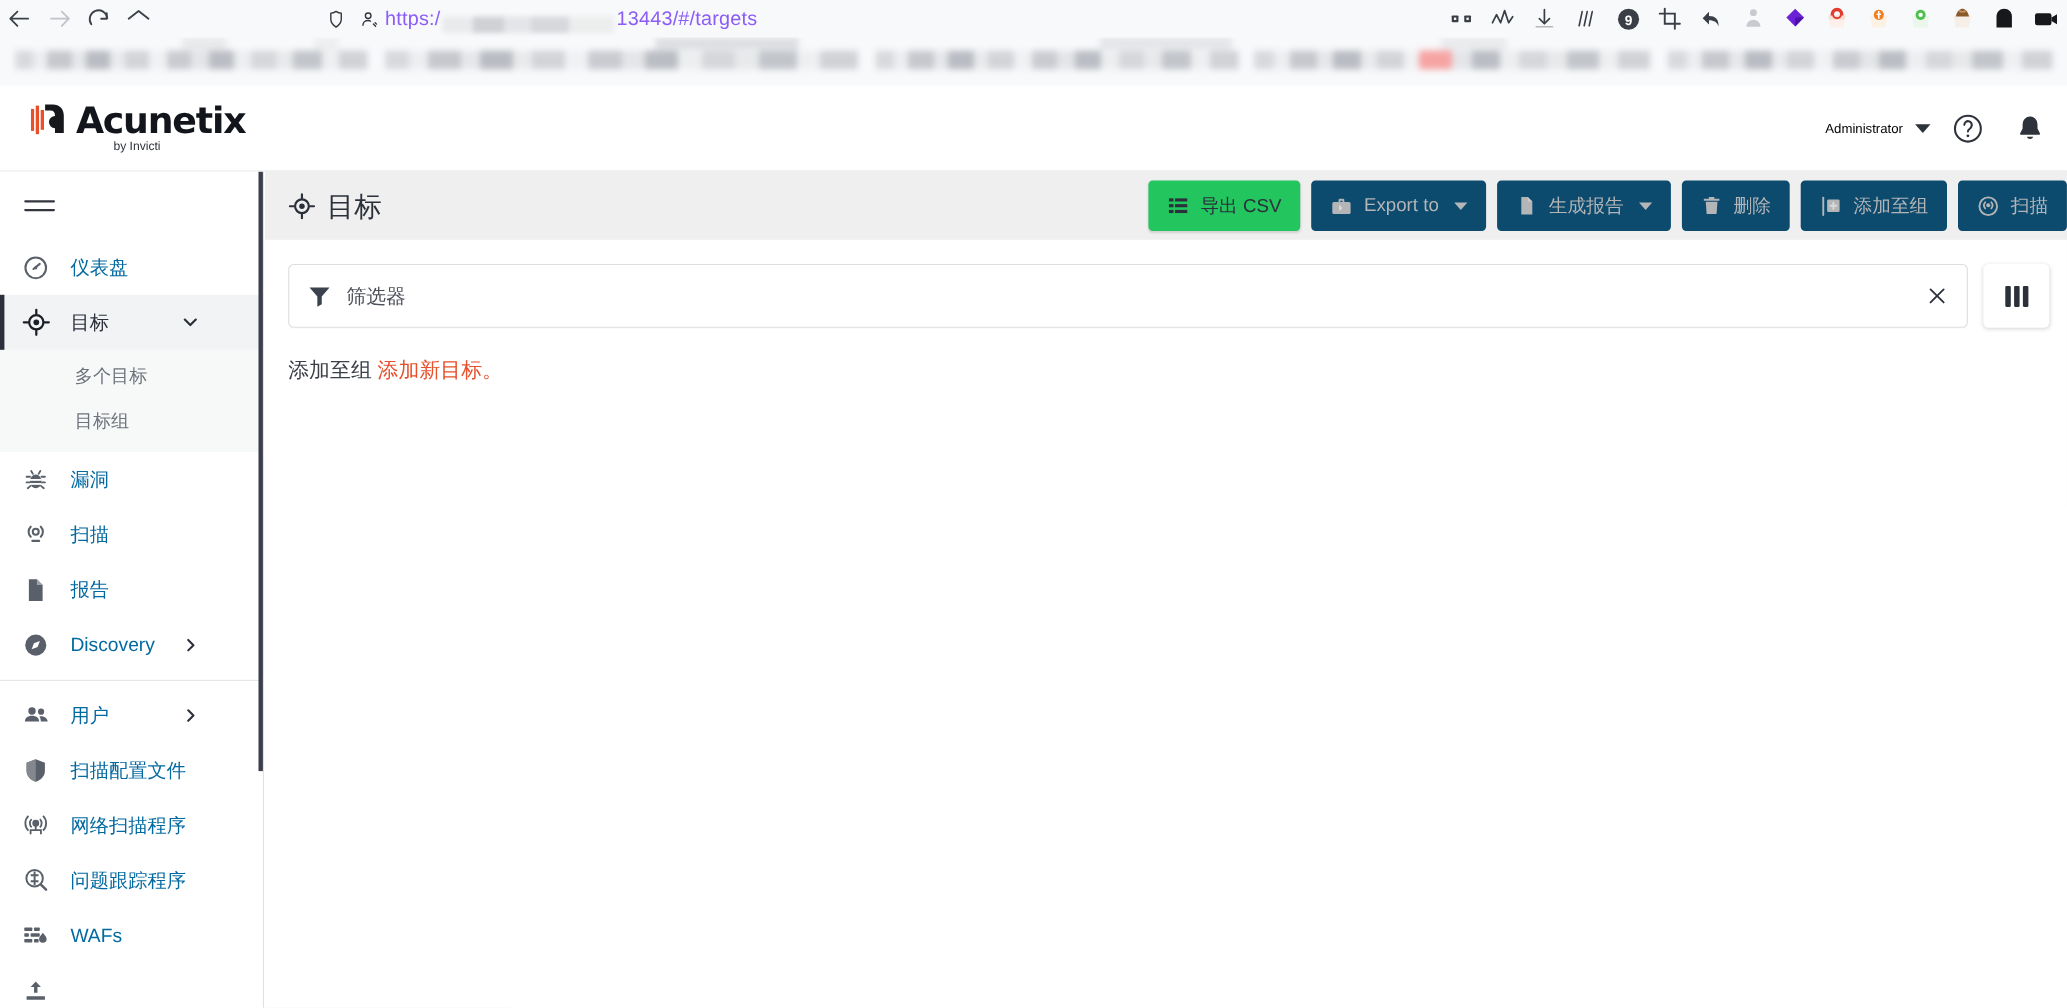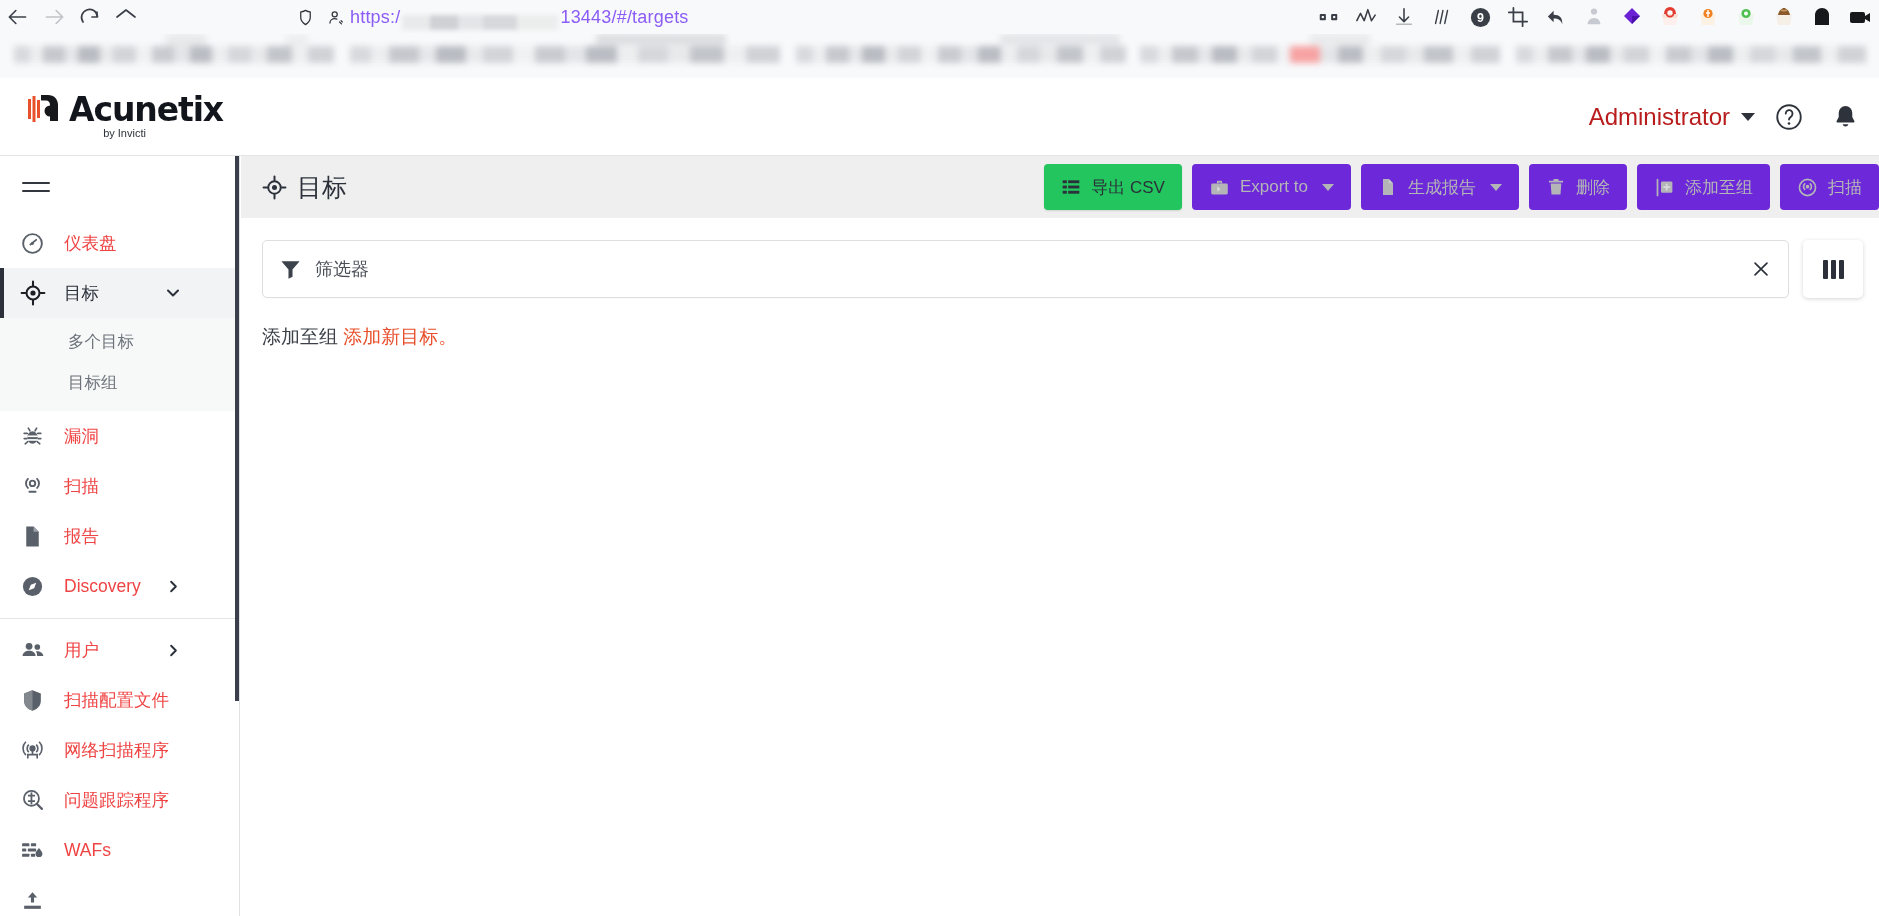--- a/index.html
+++ b/index.html
@@ -95,21 +95,21 @@
   }
   .logo-sub {
     text-align: center; font-size: 11px; color: #2d323a;
     font-weight: 400; margin-top: -2px; padding-right: 2px;
   }
   .hdr-right {
     position: absolute; right: 0; top: 0; height: 78px;
     display: flex; align-items: center; gap: 0px; padding-right: 6px;
   }
   .admin-name {
-    font-size: 24px; color: #b91c1c; font-family: "Liberation Sans", sans-serif;
+    font-size: 12px; color: #000000; font-family: "Liberation Sans", sans-serif;
   }
   .caret-dn {
     width: 0; height: 0; margin-left: 11px;
     border-left: 7px solid transparent; border-right: 7px solid transparent;
     border-top: 8px solid #2e333b;
   }
   .hdr-ico { width: 56px; height: 60px; display:flex; align-items:center; justify-content:center; color:#2e333b; }
 
   
   .sidebar {
@@ -127,21 +127,21 @@
 
   .nav-item {
     height: 50px; display: flex; align-items: center;
     padding-left: 20px; position: relative; cursor: pointer;
   }
   .nav-item .ni-ico {
     width: 36px; display: flex; align-items: center; justify-content: flex-start;
     color: #5a6069; flex: none;
   }
   .nav-item .ni-label {
-    font-size: 17.5px; color: #ef4444; margin-left: 8px;
+    font-size: 17.5px; color: #0369a1; margin-left: 8px;
     white-space: nowrap;
   }
   .nav-item.active {
     background: #f2f3f4;
   }
   .nav-item.active::before {
     content: ""; position: absolute; left: 0; top: 0;
     width: 4px; height: 100%; background: #2b303a;
   }
   .nav-item.active .ni-label { color: #2b303a; }
@@ -181,21 +181,21 @@
     font-size: 25px; color: #2b303a;
   }
   .toolbar {
     position: absolute; right: 0; top: 8px;
     display: flex; align-items: center; gap: 10px;
   }
   .tb-btn {
     height: 46px; border-radius: 4px; padding: 0 17px;
     display: flex; align-items: center; gap: 10px;
     font-size: 17px; white-space: nowrap;
-    background: #6d28d9; color: #b3b5b7; cursor: default;
+    background: #0c4a6e; color: #b3b5b7; cursor: default;
     border: none;
   }
   .tb-btn.enabled {
     background: #22c55e; color: #2b303a;
     box-shadow: 0 1px 2px rgba(0,0,0,.12);
     cursor: pointer;
   }
   .tb-btn .tb-ic { display: flex; align-items: center; color: inherit; }
   .tb-btn.enabled .tb-ic { color: #2b303a; }
   .tb-caret {

